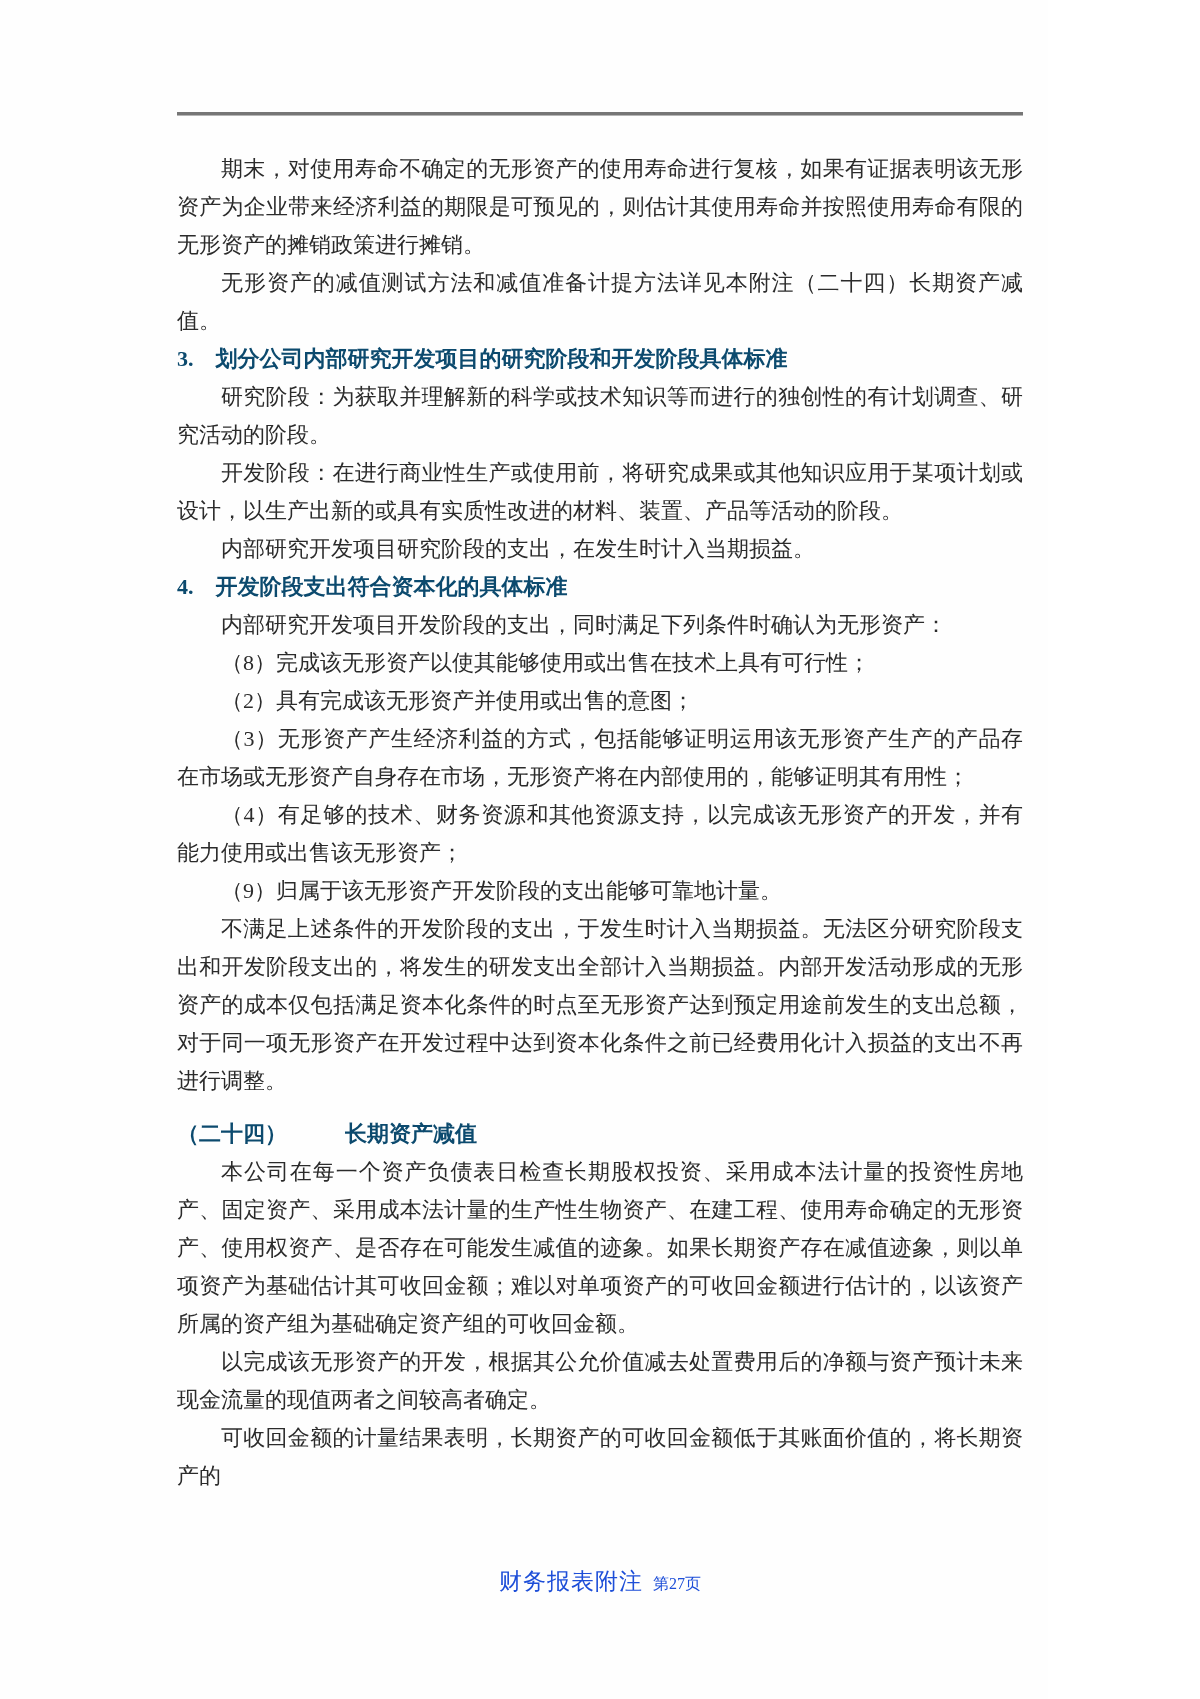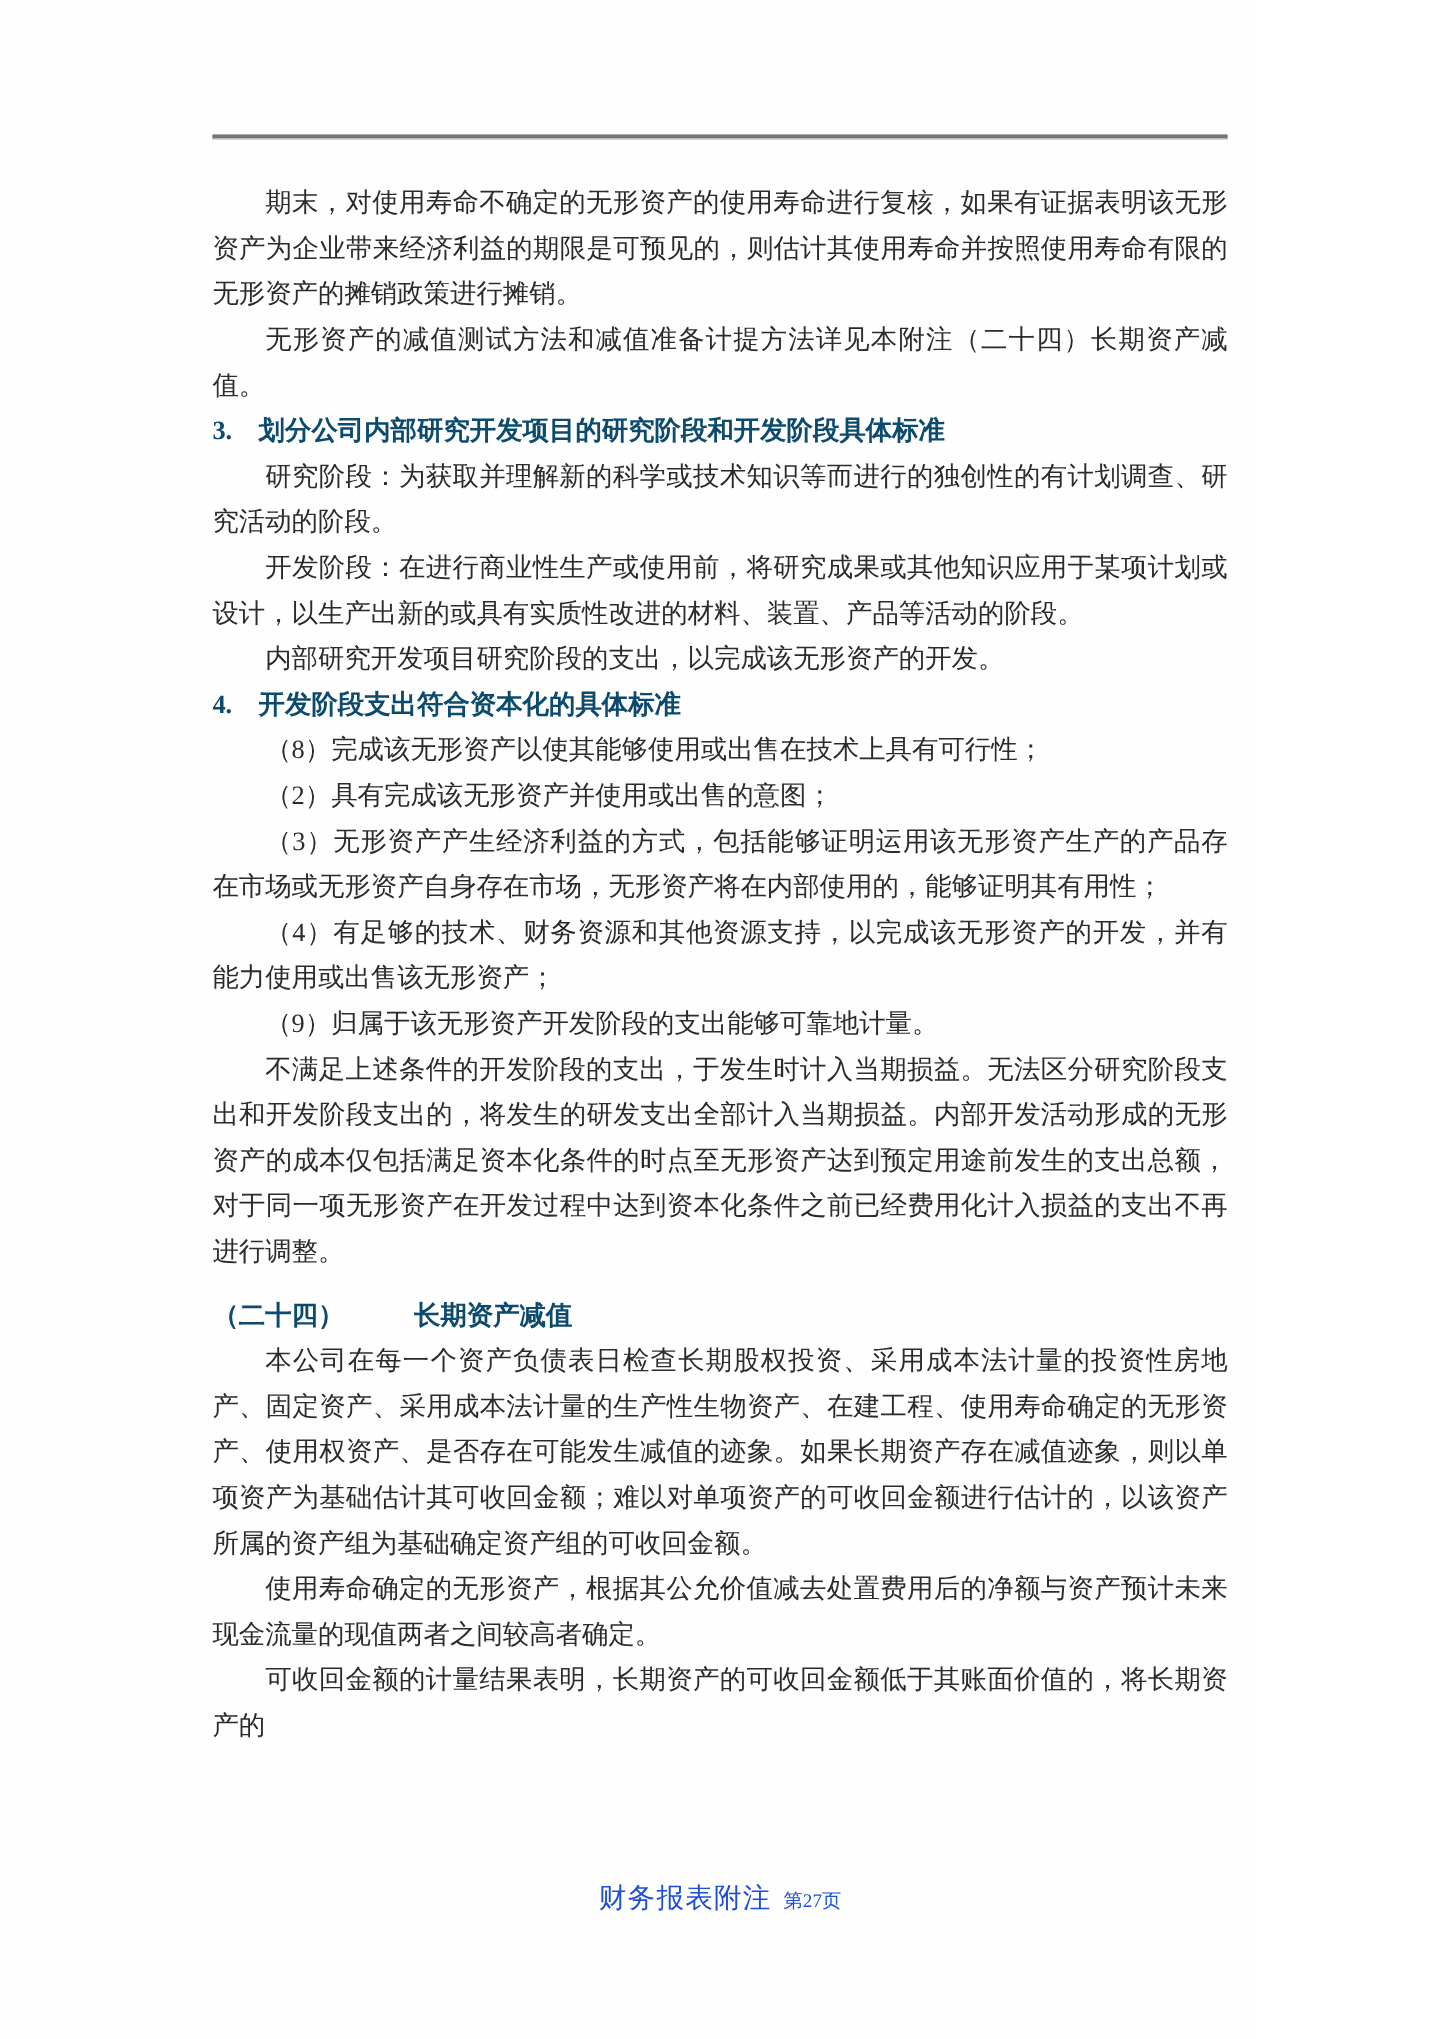--- a/index.html
+++ b/index.html
@@ -88,46 +88,47 @@
     <p class="para">无形资产的减值测试方法和减值准备计提方法详见本附注（二十四）长期资产减值。</p>
 
     <p class="heading">
       <span class="hnum">3.</span><span>划分公司内部研究开发项目的研究阶段和开发阶段具体标准</span>
     </p>
 
     <p class="para">研究阶段：为获取并理解新的科学或技术知识等而进行的独创性的有计划调查、研究活动的阶段。</p>
 
     <p class="para">开发阶段：在进行商业性生产或使用前，将研究成果或其他知识应用于某项计划或设计，以生产出新的或具有实质性改进的材料、装置、产品等活动的阶段。</p>
 
-    <p class="para">内部研究开发项目研究阶段的支出，以完成该无形资产的开发。</p>
+    <p class="para">内部研究开发项目研究阶段的支出，在发生时计入当期损益。</p>
 
     <p class="heading">
       <span class="hnum">4.</span><span>开发阶段支出符合资本化的具体标准</span>
     </p>
 
+    <p class="para">内部研究开发项目开发阶段的支出，同时满足下列条件时确认为无形资产：</p>
 
     <p class="para">（8）完成该无形资产以使其能够使用或出售在技术上具有可行性；</p>
 
     <p class="para">（2）具有完成该无形资产并使用或出售的意图；</p>
 
     <p class="para">（3）无形资产产生经济利益的方式，包括能够证明运用该无形资产生产的产品存在市场或无形资产自身存在市场，无形资产将在内部使用的，能够证明其有用性；</p>
 
     <p class="para">（4）有足够的技术、财务资源和其他资源支持，以完成该无形资产的开发，并有能力使用或出售该无形资产；</p>
 
     <p class="para">（9）归属于该无形资产开发阶段的支出能够可靠地计量。</p>
 
     <p class="para">不满足上述条件的开发阶段的支出，于发生时计入当期损益。无法区分研究阶段支出和开发阶段支出的，将发生的研发支出全部计入当期损益。内部开发活动形成的无形资产的成本仅包括满足资本化条件的时点至无形资产达到预定用途前发生的支出总额，对于同一项无形资产在开发过程中达到资本化条件之前已经费用化计入损益的支出不再进行调整。</p>
 
     <p class="heading section">
       <span class="hnum">（二十四）</span><span>长期资产减值</span>
     </p>
 
     <p class="para">本公司在每一个资产负债表日检查长期股权投资、采用成本法计量的投资性房地产、固定资产、采用成本法计量的生产性生物资产、在建工程、使用寿命确定的无形资产、使用权资产、是否存在可能发生减值的迹象。如果长期资产存在减值迹象，则以单项资产为基础估计其可收回金额；难以对单项资产的可收回金额进行估计的，以该资产所属的资产组为基础确定资产组的可收回金额。</p>
 
-    <p class="para">使用寿命确定的无形资产，根据其公允价值减去处置费用后的净额与资产预计未来现金流量的现值两者之间较高者确定。</p>
+    <p class="para">以完成该无形资产的开发，根据其公允价值减去处置费用后的净额与资产预计未来现金流量的现值两者之间较高者确定。</p>
 
     <p class="para">可收回金额的计量结果表明，长期资产的可收回金额低于其账面价值的，将长期资产的</p>
 
   </div>
 
   <div class="footer">
     <span class="ftitle">财务报表附注</span><span class="fpage">第27页</span>
   </div>
 
 </div>

